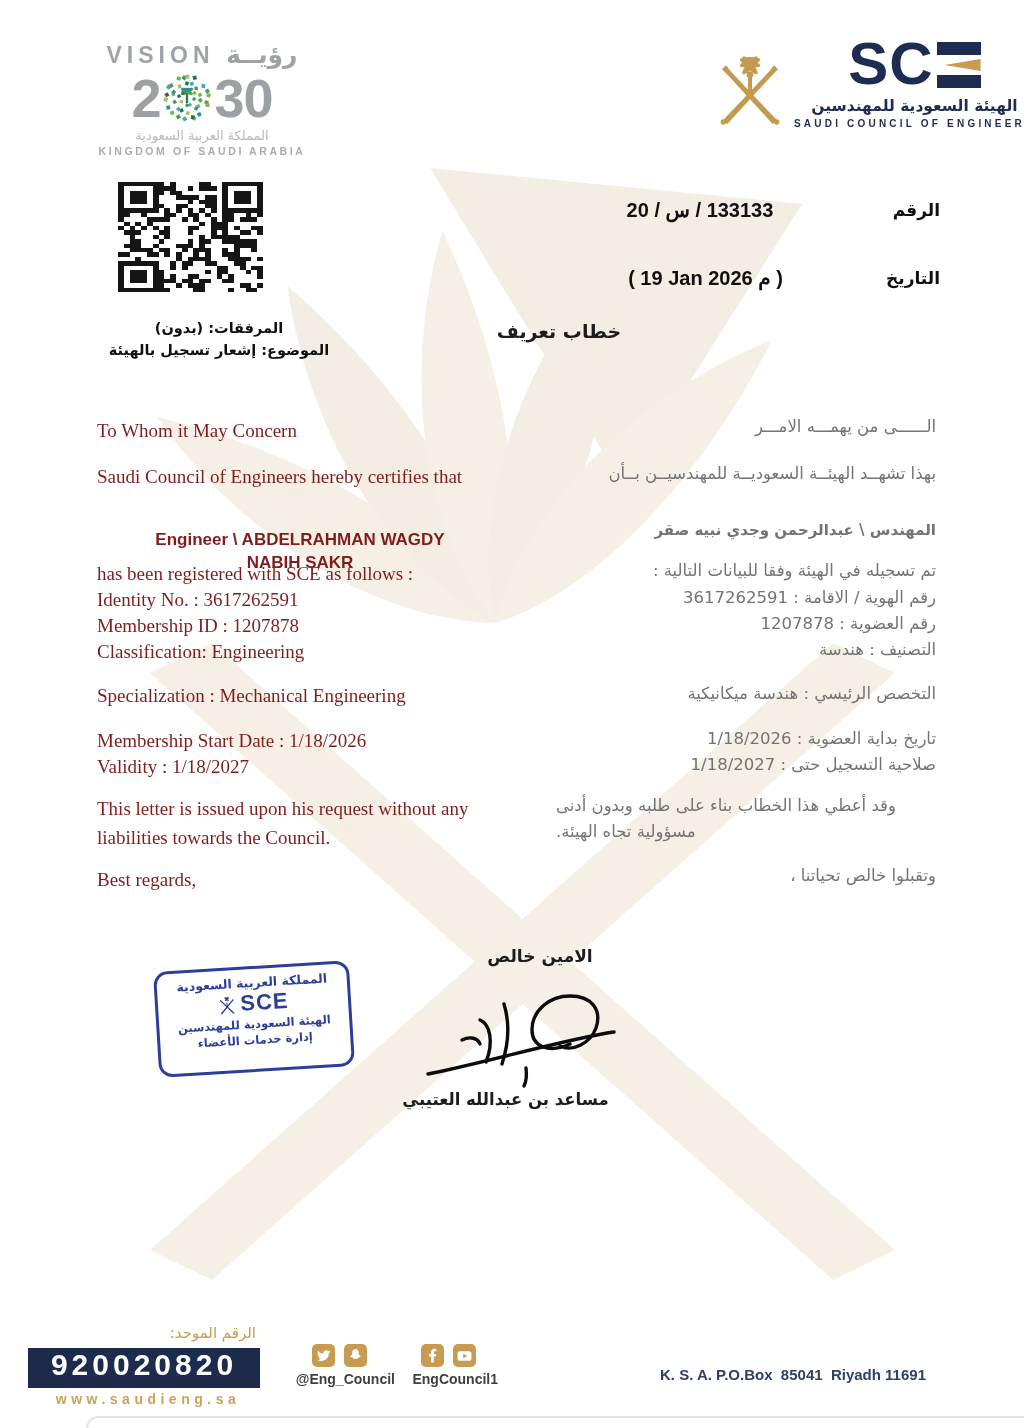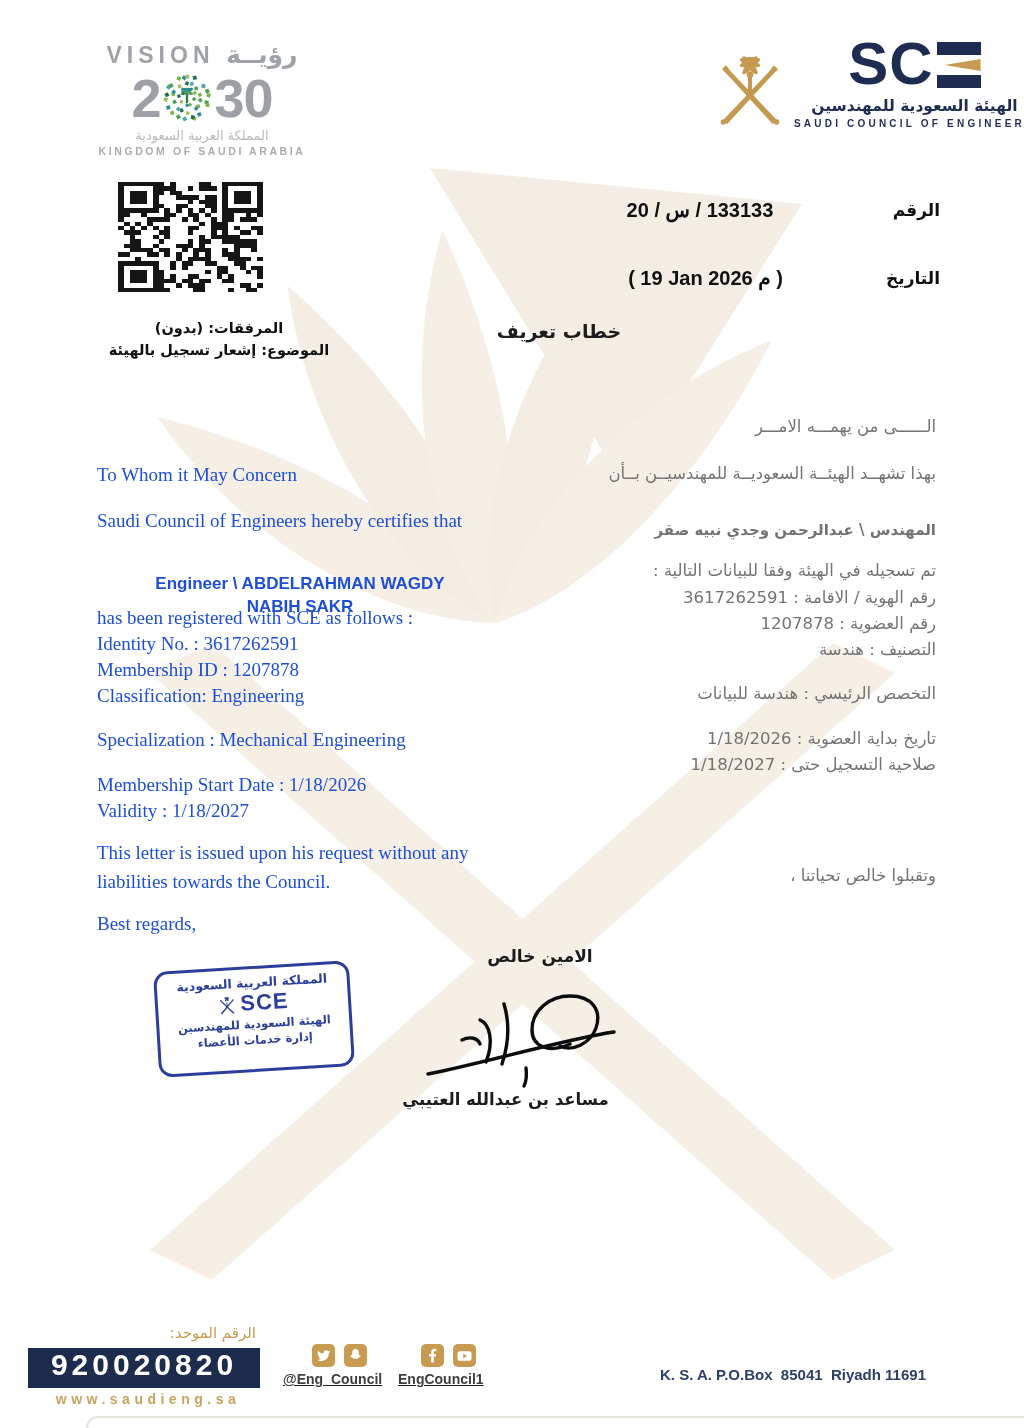--- a/index.html
+++ b/index.html
@@ -46,21 +46,21 @@
   .meta-value.date{left:588px;top:266px;width:235px;}
 
   .attach{left:88px;top:318px;width:262px;text-align:center;direction:rtl;
           font-family:"DejaVu Sans",sans-serif;font-weight:bold;font-size:14.5px;color:#101010;line-height:1.5;}
 
   .title-block{left:385px;top:320px;width:320px;text-align:center;}
   .t-ar{font-family:"DejaVu Sans",sans-serif;font-weight:bold;font-size:19px;transform:translateX(14px);}
   .t-en{font-family:"Liberation Sans",sans-serif;font-weight:bold;font-size:25px;margin-top:3px;}
 
   
-  .en{left:97px;font-size:19px;white-space:nowrap;color:#1d4ed8;margin-top:44px;}
+  .en{left:97px;font-size:19px;white-space:nowrap;color:#7f1d1d;}
   .ar{right:88px;direction:rtl;text-align:left;font-family:"DejaVu Sans",sans-serif;font-size:16.5px;white-space:nowrap;color:#737373;}
   .en.wrap,.ar.wrap{white-space:normal;}
   .name-en{left:130px;top:529px;width:340px;text-align:center;white-space:normal;
            font-family:"Liberation Sans",sans-serif;font-weight:bold;font-size:17px;line-height:1.35;}
   .name-ar{top:521px;font-weight:bold;font-size:15px;}
 
   
   .stamp{left:156px;top:966px;width:196px;height:106px;border:3px solid var(--stamp-blue);border-radius:14px;
          transform:rotate(-3.5deg);color:var(--stamp-blue);text-align:center;padding-top:6px;background:rgba(255,255,255,0.6);}
   .stamp-l1{font-family:"DejaVu Sans",sans-serif;font-weight:bold;font-size:12.5px;letter-spacing:0.5px;}
@@ -78,21 +78,21 @@
 
   
   .unified-label{left:118px;top:1324px;width:138px;text-align:right;direction:rtl;
                  font-family:"DejaVu Sans",sans-serif;font-size:15px;color:var(--gold);}
   .unified-bar{left:28px;top:1348px;width:232px;height:40px;background:#1d2b4d;
                display:flex;align-items:flex-start;justify-content:center;}
   .unified-number{font-family:"Liberation Sans",sans-serif;font-weight:bold;font-size:30px;
                   color:#fff;letter-spacing:4px;}
   .website{left:36px;top:1391px;width:224px;text-align:center;font-family:"Liberation Sans",sans-serif;
            font-weight:bold;font-size:14px;letter-spacing:4.5px;color:#c8a35c;white-space:nowrap;}
-  .social-group{text-align:left;text-decoration:underline;}
+  .social-group{text-align:right;}
   .social-group .icons{display:flex;gap:9px;justify-content:center;}
   .sicon{width:23px;height:23px;background:var(--gold);border-radius:5px;display:flex;align-items:center;justify-content:center;}
   .sicon svg{width:21px;height:21px;}
   .handle{font-family:"Liberation Sans",sans-serif;font-weight:bold;font-size:14px;color:#3f3f3f;margin-top:4px;white-space:nowrap;}
   .social-1{left:283px;top:1344px;width:112px;}
   .social-2{left:398px;top:1344px;width:100px;}
   .contact{left:660px;top:1326px;width:332px;font-family:"Liberation Sans",sans-serif;font-weight:bold;
            font-size:15px;color:var(--footer-navy);line-height:19.5px;white-space:pre-wrap;}
   .card-edge{left:86px;top:1416px;width:938px;height:12px;border-top:2px solid #e7e4e0;border-left:2px solid #e7e4e0;
              border-top-left-radius:26px;}
@@ -543,23 +543,24 @@
   <div class="en wrap" style="top:795px;width:400px;line-height:1.5">This letter is issued upon his request without any liabilities towards the Council.</div>
   <div class="en" style="top:869px">Best regards,</div>
 
   <div class="ar" style="top:417px">الــــــى من يهمـــه الامـــر</div>
   <div class="ar" style="top:464px">بهذا تشهــد الهيئــة السعوديــة للمهندسيــن بــأن</div>
   <div class="ar name-ar">المهندس \ عبدالرحمن وجدي نبيه صقر</div>
   <div class="ar" style="top:561px">تم تسجيله في الهيئة وفقا للبيانات التالية :</div>
   <div class="ar" style="top:588px">رقم الهوية / الاقامة : 3617262591</div>
   <div class="ar" style="top:614px">رقم العضوية : 1207878</div>
   <div class="ar" style="top:640px">التصنيف : هندسة</div>
-  <div class="ar" style="top:684px">التخصص الرئيسي : هندسة للبيانات</div>
+  <div class="ar" style="top:684px">التخصص الرئيسي : هندسة ميكانيكية</div>
   <div class="ar" style="top:729px">تاريخ بداية العضوية : 1/18/2026</div>
   <div class="ar" style="top:755px">صلاحية التسجيل حتى : 1/18/2027</div>
+  <div class="ar wrap" style="top:793px;width:380px;line-height:1.55">وقد أعطي هذا الخطاب بناء على طلبه وبدون أدنى مسؤولية تجاه الهيئة.</div>
   <div class="ar" style="top:866px">وتقبلوا خالص تحياتنا ،</div>
 
   <div class="stamp">
     <div class="stamp-l1">المملكة العربية السعودية</div>
     <div class="stamp-mid">
       <svg viewBox="0 0 120 130" width="20" height="22">
         <g fill="#2c3e9b">
           <polygon points="18,118 88,44 96,34 102,40 92,50 26,122"></polygon>
           <polygon points="102,118 32,44 24,34 18,40 28,50 94,122"></polygon>
           <rect x="57" y="52" width="6" height="26"></rect>

